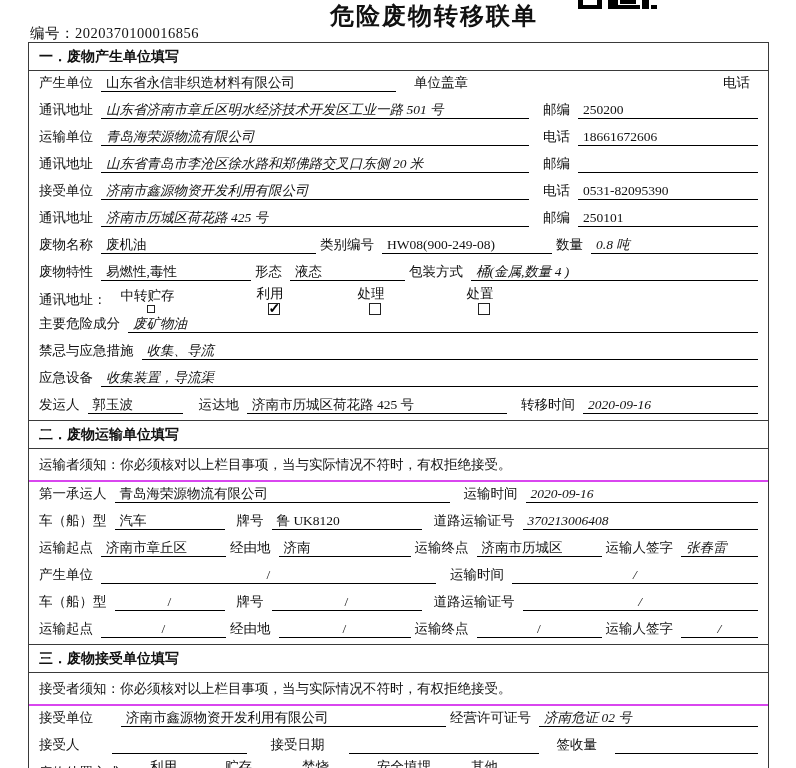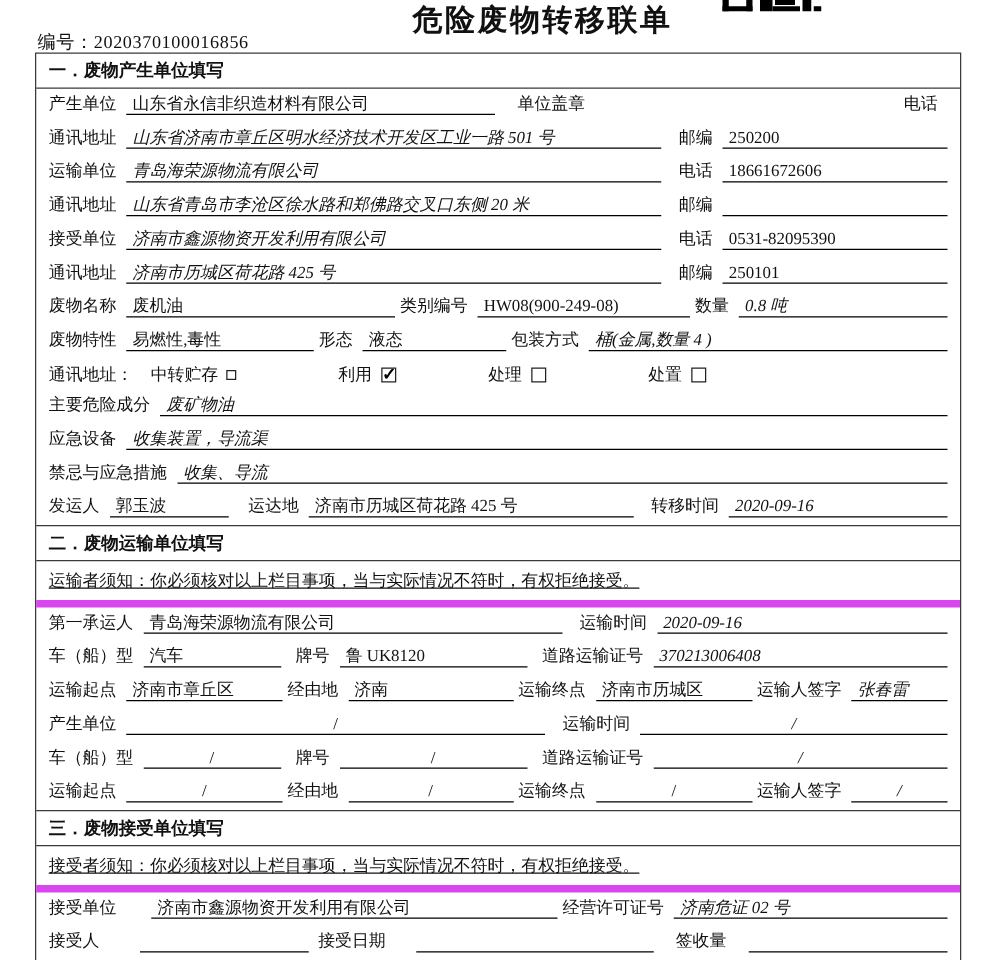--- a/index.html
+++ b/index.html
@@ -13,33 +13,33 @@
   .title{position:absolute;left:0;right:0;top:0;margin:0;text-align:center;
          font-size:24px;font-weight:bold;letter-spacing:2px;transform:translateX(36px);}
   .qr{position:absolute;left:578px;top:0;width:80px;height:9px;}
   .qr .qb{position:absolute;background:#000;}
   .qr .u{left:0;top:0;width:24px;height:9px;background:transparent;
          border-left:5px solid #000;border-right:5px solid #000;border-bottom:4px solid #000;box-sizing:border-box;}
 
   .form{margin-left:28px;width:741px;border:1.5px solid #3a3a3a;box-sizing:border-box;background:#fff;}
   .sec + .sec{border-top:1.5px solid #3a3a3a;}
   .sec-header{font-weight:bold;font-size:14px;padding:5px 8px 4px 10px;border-bottom:1px solid #3a3a3a;}
-  .notice{font-size:13.5px;padding:7px 8px 6px 10px;border-bottom:6px solid #d946ef;text-decoration:underline;}
+  .notice{font-size:13.5px;padding:7px 8px 6px 10px;border-bottom:2px solid #d946ef;}
   .row{display:flex;align-items:center;height:24px;padding:0 10px 3px 6px;font-size:13.5px;white-space:nowrap;}
   .row.cbrow{align-items:center;padding-bottom:0;height:25px;}
   .lbl{margin:0 8px 0 4px;}
   .val{border-bottom:1px solid #000;padding:0 5px;height:18px;line-height:18px;box-sizing:border-box;overflow:hidden;}
   .center{text-align:center;}
   .grow{flex:1;font-style:italic;}
   .spacer{flex:1;}
   .w95{width:95px}.w110{width:110px}.w115{width:115px}.w125{width:125px}.w132{width:132px}
   .w135{width:135px}.w150{width:150px}.w170{width:170px}.w180{width:180px}.w190{width:190px}
   .w215{width:215px}.w260{width:260px}.w295{width:295px}.w325{width:325px}.w335{width:335px}.w45m{min-width:50px}
 
-  .opt{display:inline-flex;align-items:center;}
+  .opt{display:inline-flex;align-items:center;flex-direction:column;}
   .cb{width:12px;height:12px;border:1px solid #222;display:inline-block;margin-left:7px;position:relative;box-sizing:border-box;}
   .cb.small{width:8px;height:8px;margin-left:6px;}
   .cb.checked::after{content:"✓";position:absolute;left:0px;top:-4px;font-size:14px;font-weight:bold;color:#000;}
 </style>
 </head>
 <body>
 
 <div class="header">
   <div class="serial">
     <span>编号：</span><span>2020370100016856</span>
@@ -140,27 +140,27 @@
         <span class="cb"></span>
       </span>
     </div>
 
     <div class="row">
       <span class="lbl">主要危险成分</span>
       <span class="val grow">废矿物油</span>
     </div>
 
     <div class="row">
+      <span class="lbl">禁忌与应急措施</span>
+      <span class="val grow">收集、导流</span>
+    </div>
+
+    <div class="row">
       <span class="lbl">应急设备</span>
       <span class="val grow">收集装置，导流渠</span>
-    </div>
-
-    <div class="row">
-      <span class="lbl">禁忌与应急措施</span>
-      <span class="val grow">收集、导流</span>
     </div>
 
     <div class="row">
       <span class="lbl">发运人</span>
       <span class="val w95">郭玉波</span>
       <span class="lbl" style="margin-left:16px;">运达地</span>
       <span class="val w260">济南市历城区荷花路 425 号</span>
       <span class="lbl" style="margin-left:14px;">转移时间</span>
       <span class="val grow">2020-09-16</span>
     </div>
@@ -232,21 +232,21 @@
     <div class="row">
       <span class="lbl">接受单位</span>
       <span class="val w325" style="margin-left:20px;">济南市鑫源物资开发利用有限公司</span>
       <span class="lbl" style="">经营许可证号</span>
       <span class="val grow">济南危证 02 号</span>
     </div>
 
     <div class="row">
       <span class="lbl">接受人</span>
       <span class="val w135" style="margin-left:24px;"></span>
-      <span class="lbl" style="margin-left:8px;">接受日期</span>
+      <span class="lbl" style="margin-left:24px;">接受日期</span>
       <span class="val w190" style="margin-left:16px;"></span>
       <span class="lbl" style="margin-left:18px;">签收量</span>
       <span class="val grow" style="margin-left:10px;"></span>
     </div>
 
     <div class="row cbrow">
       <span class="lbl">废物处置方式</span>
       <span class="opt" style="margin-left:22px;">
         <span>利用</span>
         <span class="cb checked"></span>

